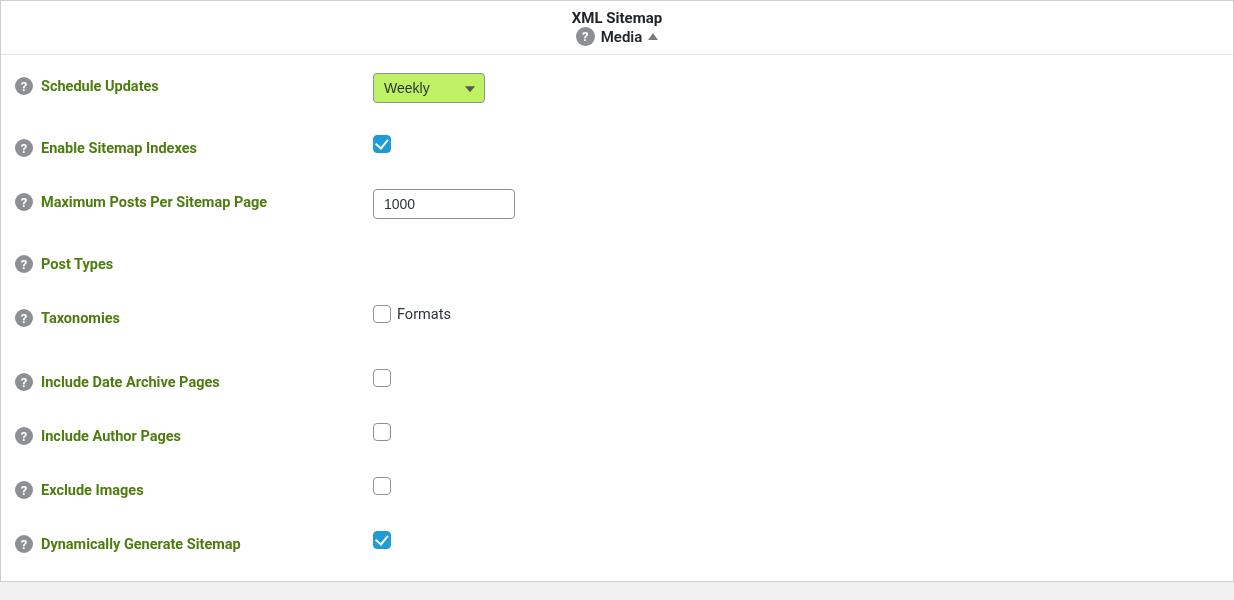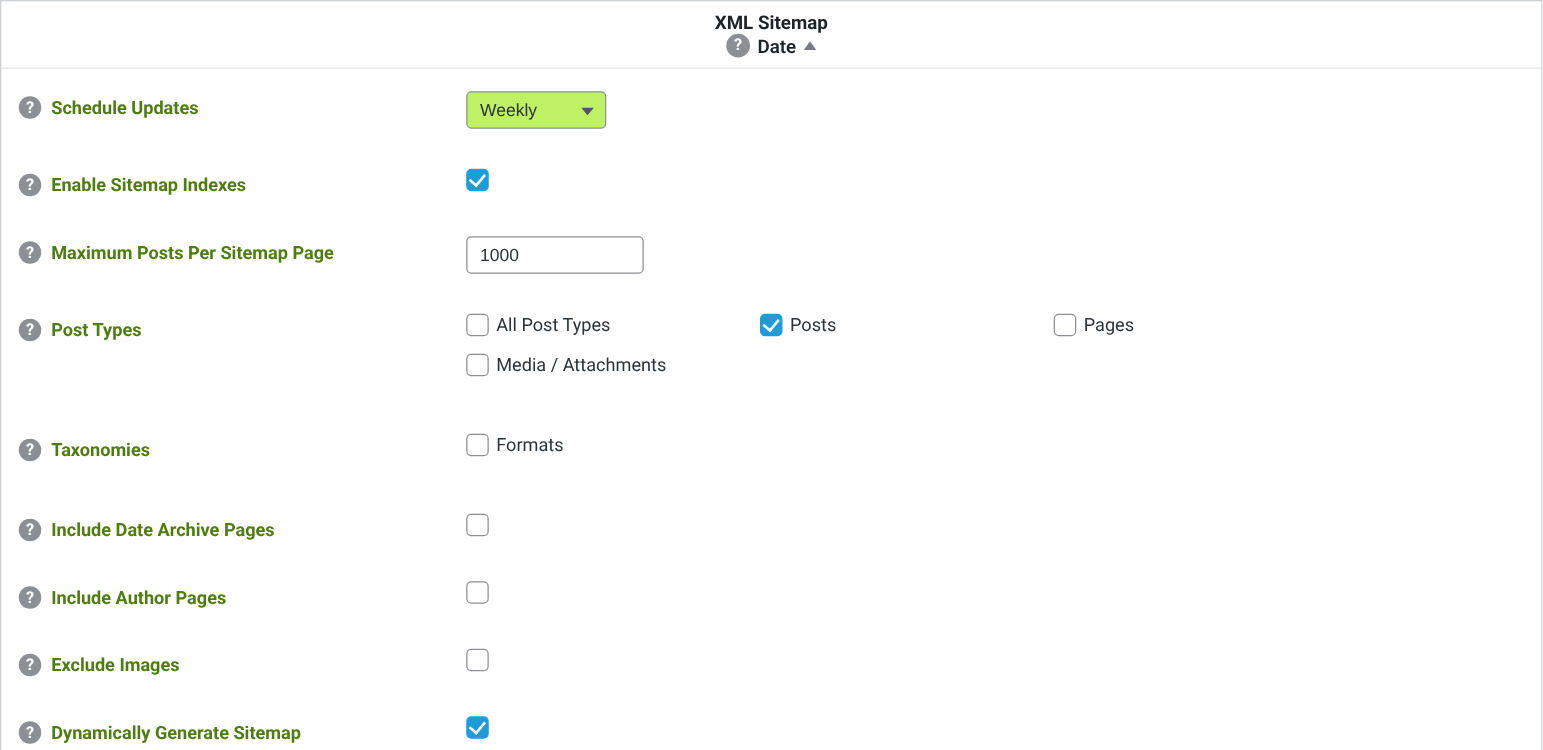--- a/index.html
+++ b/index.html
@@ -193,21 +193,21 @@
     }
   </style>
 </head>
 <body>
 
 <div class="panel">
   <div class="panel-header">
     <div class="panel-title">XML Sitemap</div>
     <div class="help-section">
       <span class="big-help-icon">?</span>
-      <span class="help-text">Date</span>
+      <span class="help-text">Media</span>
       <span class="triangle-up"></span>
     </div>
   </div>
 
   <div class="panel-body">
 
     <div class="form-row">
       <div class="label-col">
         <span class="help-icon">?</span>
         <span class="row-label">Schedule Updates</span>
@@ -240,40 +240,20 @@
       </div>
       <div class="field-col">
         <input type="text" value="1000" style="">
       </div>
     </div>
 
     <div class="form-row">
       <div class="label-col">
         <span class="help-icon">?</span>
         <span class="row-label">Post Types</span>
-      </div>
-      <div class="field-col">
-        <div class="checkbox-grid">
-          <div class="checkbox-item">
-            <span class="cbox"></span>
-            <span class="cb-label">All Post Types</span>
-          </div>
-          <div class="checkbox-item">
-            <span class="cbox checked"></span>
-            <span class="cb-label">Posts</span>
-          </div>
-          <div class="checkbox-item">
-            <span class="cbox"></span>
-            <span class="cb-label">Pages</span>
-          </div>
-          <div class="checkbox-item">
-            <span class="cbox"></span>
-            <span class="cb-label">Media / Attachments</span>
-          </div>
-        </div>
       </div>
     </div>
 
     <div class="form-row">
       <div class="label-col">
         <span class="help-icon">?</span>
         <span class="row-label">Taxonomies</span>
       </div>
       <div class="field-col">
         <div class="checkbox-grid">

